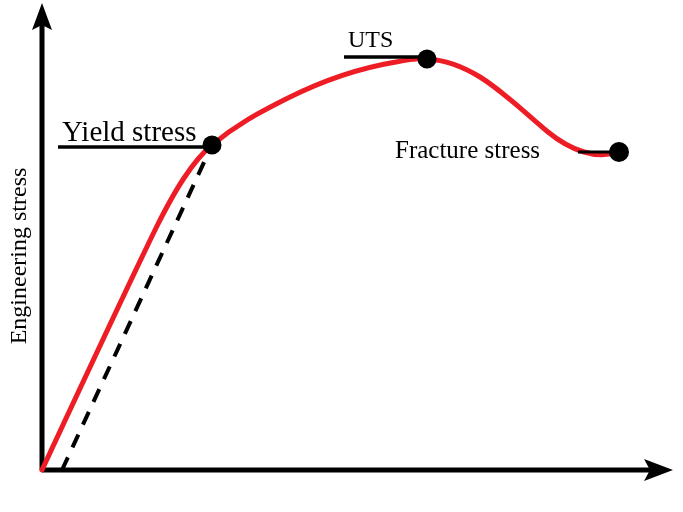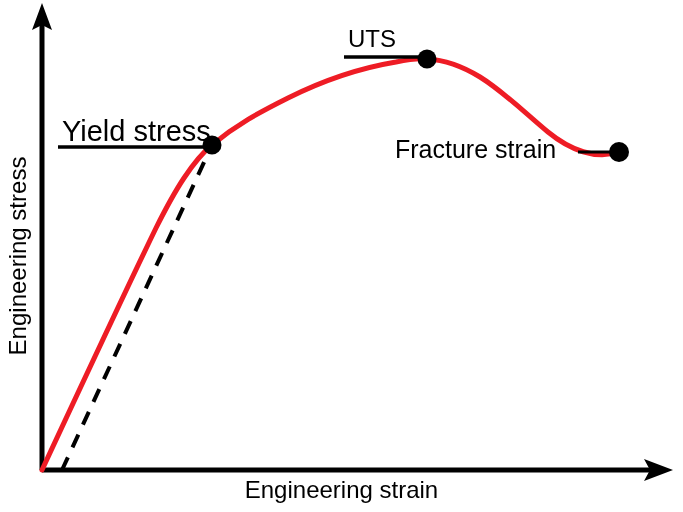--- a/index.html
+++ b/index.html
@@ -23,21 +23,21 @@
     position: absolute;
     left: 0;
     top: 0;
     width: 683px;
     height: 512px;
     display: block;
   }
   .label-text {
     position: absolute;
     color: #000000;
-    font-family: Liberation Sans, sans-serif;
+    font-family: Liberation Serif, serif;
     white-space: nowrap;
     line-height: 1;
     -webkit-font-smoothing: antialiased;
   }
   #label-yield-stress {
     left: 62px;
     top: 117px;
     font-size: 29px;
   }
   #label-uts {
@@ -123,21 +123,20 @@
 
     <circle cx="212" cy="145" r="9.5" fill="#000000"></circle>
     <circle cx="427" cy="59" r="9.5" fill="#000000"></circle>
     <circle cx="619" cy="152" r="10" fill="#000000"></circle>
   </svg>
 
   <div class="label-text" id="label-yield-stress">Yield stress</div>
 
   <div class="label-text" id="label-uts">UTS</div>
 
-  <div class="label-text" id="label-fracture-stress">Fracture strain</div>
+  <div class="label-text" id="label-fracture-stress">Fracture stress</div>
 
   <div class="label-text" id="axis-label-y">
       <span>Engineering stress</span>
     </div>
 
-  <div class="label-text" id="axis-label-x">Engineering strain</div>
 
 </div>
 
 </body></html>

